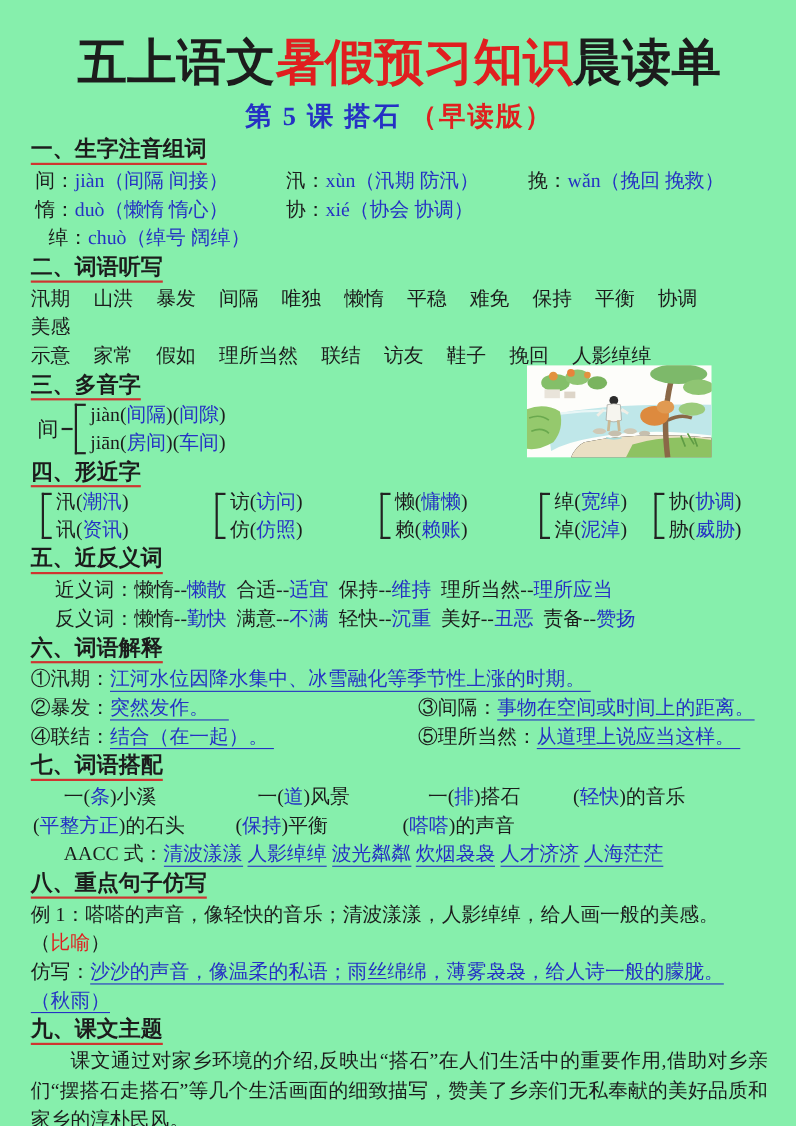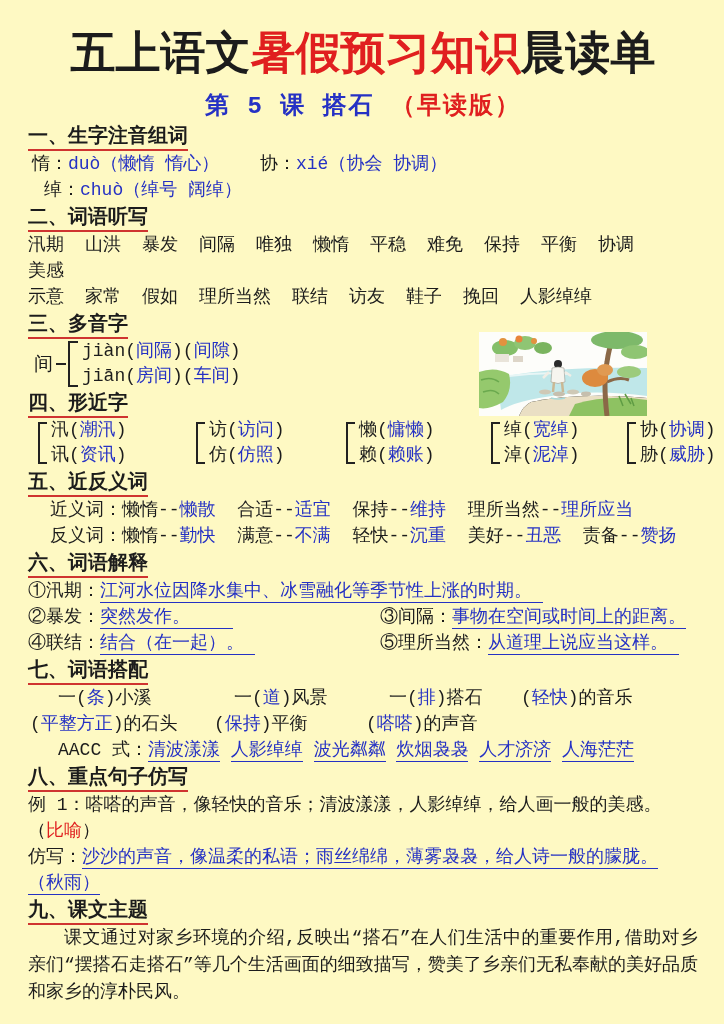--- a/index.html
+++ b/index.html
@@ -1,20 +1,20 @@
 <!DOCTYPE html>
 <html><head>
 <meta charset="utf-8">
 <style>
   html,body{margin:0;padding:0;background:#ffffff;}
   .page{
     position:relative;width:724px;height:1024px;box-sizing:border-box;
-    background:#fef9c3;overflow:hidden;
+    background:#86efac;overflow:hidden;
     padding:0 26px 0 28px;
-    font-family:Liberation Mono, monospace;
+    font-family:Liberation Serif, serif;
     color:#1c1c1c;
   }
   .title{font-size:45px;font-weight:bold;text-align:center;margin-top:30px;line-height:54px;white-space:nowrap;}
   .subtitle{font-size:24px;font-weight:bold;text-align:center;margin-top:8px;line-height:30px;letter-spacing:2px;white-space:nowrap;}
   .c-k{color:#1c1c1c}
   .c-b{color:#2531c4}
   .c-r{color:#e01f1f}
   .ul{border-bottom:1.6px solid currentColor;padding-bottom:1px;}
   .heading{font-weight:bold;font-size:20px;line-height:25px;margin:2px 0 2px 0;}
   .heading>span{border-bottom:2px solid #cf3430;padding-bottom:1px;}
@@ -36,20 +36,21 @@
 </head>
 <body>
 
 <div class="page">
   <div class="title" id="main-title"><span class="c-k">五上语文</span><span class="c-r">暑假预习知识</span><span class="c-k">晨读单</span></div>
   <div class="subtitle" id="subtitle"><span class="c-b">第 5 课 搭石 </span><span class="c-r">（早读版）</span></div>
 
   <div id="sections">
       <div class="section">
         <div class="heading"><span>一、生字注音组词</span></div>
+        <div class="grid-row line" style="margin-left: 4px;"><span class="cell" style="width: 228px;"><span class="c-k">间：</span><span class="c-b">jiàn（间隔 间接）</span></span><span class="cell" style="width: 220px;"><span class="c-k">汛：</span><span class="c-b">xùn（汛期 防汛）</span></span><span class="cell" style="flex: 1 1 0%;"><span class="c-k">挽：</span><span class="c-b">wǎn（挽回 挽救）</span></span></div>
         <div class="grid-row line" style="margin-left: 4px;"><span class="cell" style="width: 228px;"><span class="c-k">惰：</span><span class="c-b">duò（懒惰 惰心）</span></span><span class="cell" style="flex: 1 1 0%;"><span class="c-k">协：</span><span class="c-b">xié（协会 协调）</span></span></div>
         <div class="grid-row line" style="margin-left: 16px;"><span class="cell" style="width: 228px;"><span class="c-k">绰：</span><span class="c-b">chuò（绰号 阔绰）</span></span></div>
       </div>
       <div class="section">
         <div class="heading"><span>二、词语听写</span></div>
         <div class="line"><span class="word" style="margin-right: 21px;">汛期</span><span class="word" style="margin-right: 21px;">山洪</span><span class="word" style="margin-right: 21px;">暴发</span><span class="word" style="margin-right: 21px;">间隔</span><span class="word" style="margin-right: 21px;">唯独</span><span class="word" style="margin-right: 21px;">懒惰</span><span class="word" style="margin-right: 21px;">平稳</span><span class="word" style="margin-right: 21px;">难免</span><span class="word" style="margin-right: 21px;">保持</span><span class="word" style="margin-right: 21px;">平衡</span><span class="word" style="margin-right: 21px;">协调</span><span class="word" style="margin-right: 21px;">美感</span></div>
         <div class="line"><span class="word" style="margin-right: 21px;">示意</span><span class="word" style="margin-right: 21px;">家常</span><span class="word" style="margin-right: 21px;">假如</span><span class="word" style="margin-right: 21px;">理所当然</span><span class="word" style="margin-right: 21px;">联结</span><span class="word" style="margin-right: 21px;">访友</span><span class="word" style="margin-right: 21px;">鞋子</span><span class="word" style="margin-right: 21px;">挽回</span><span class="word" style="margin-right: 21px;">人影绰绰</span></div>
       </div>
       <div class="section">
         <div class="heading"><span>三、多音字</span></div>
@@ -80,21 +81,21 @@
               <div class="line tight"><span class="c-k">仿(</span><span class="c-b">仿照</span><span class="c-k">)</span></div>
             </div>
           </div>
           <div class="pair" style="width: 145px;">
             <span class="pbracket"></span>
             <div>
               <div class="line tight"><span class="c-k">懒(</span><span class="c-b">慵懒</span><span class="c-k">)</span></div>
               <div class="line tight"><span class="c-k">赖(</span><span class="c-b">赖账</span><span class="c-k">)</span></div>
             </div>
           </div>
-          <div class="pair" style="width: 136px;">
+          <div class="pair" style="width: 104px;">
             <span class="pbracket"></span>
             <div>
               <div class="line tight"><span class="c-k">绰(</span><span class="c-b">宽绰</span><span class="c-k">)</span></div>
               <div class="line tight"><span class="c-k">淖(</span><span class="c-b">泥淖</span><span class="c-k">)</span></div>
             </div>
           </div>
           <div class="pair">
             <span class="pbracket"></span>
             <div>
               <div class="line tight"><span class="c-k">协(</span><span class="c-b">协调</span><span class="c-k">)</span></div>

